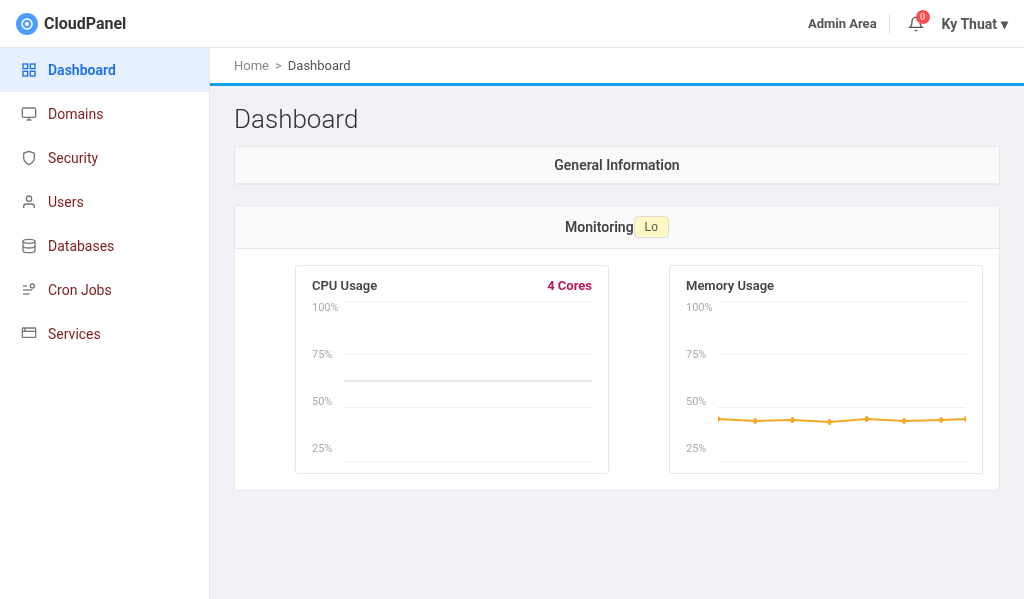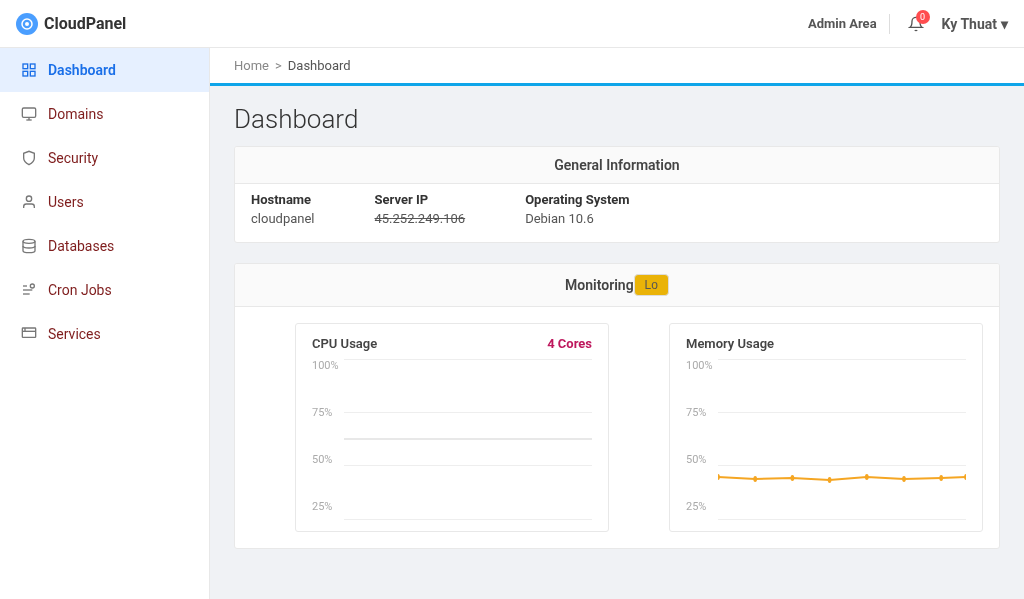--- a/index.html
+++ b/index.html
@@ -200,21 +200,21 @@
     }
     .chart-svg {
       position: absolute;
       left: 32px; right: 0; top: 0; bottom: 0;
       width: calc(100% - 32px);
       height: 100%;
     }
 
     
     .log-btn {
-      background: #eab308;
+      background: #fef9c3;
       border: 1px solid #ddd;
       border-radius: 4px;
       padding: 3px 10px;
       font-size: 12px;
       color: #555;
       cursor: pointer;
     }
   </style>
 </head>
 <body>
@@ -335,34 +335,20 @@
       <span class="current">Dashboard</span>
     </div>
 
     <div class="page-header">
       <h1 class="page-title">Dashboard</h1>
     </div>
 
     <div class="card">
       <div class="card-header">
         <span>General Information</span>
-      </div>
-      <div class="info-row">
-        <div class="info-col">
-          <span class="info-label">Hostname</span>
-          <span class="info-value no-strike">cloudpanel</span>
-        </div>
-        <div class="info-col">
-          <span class="info-label">Server IP</span>
-          <span class="info-value">45.252.249.106</span>
-        </div>
-        <div class="info-col">
-          <span class="info-label">Operating System</span>
-          <span class="info-value no-strike">Debian 10.6</span>
-        </div>
       </div>
     </div>
 
     <div class="card">
       <div class="card-header">
         <span>Monitoring</span>
         <button class="log-btn">Lo</button>
       </div>
       <div class="monitoring-body">
 

